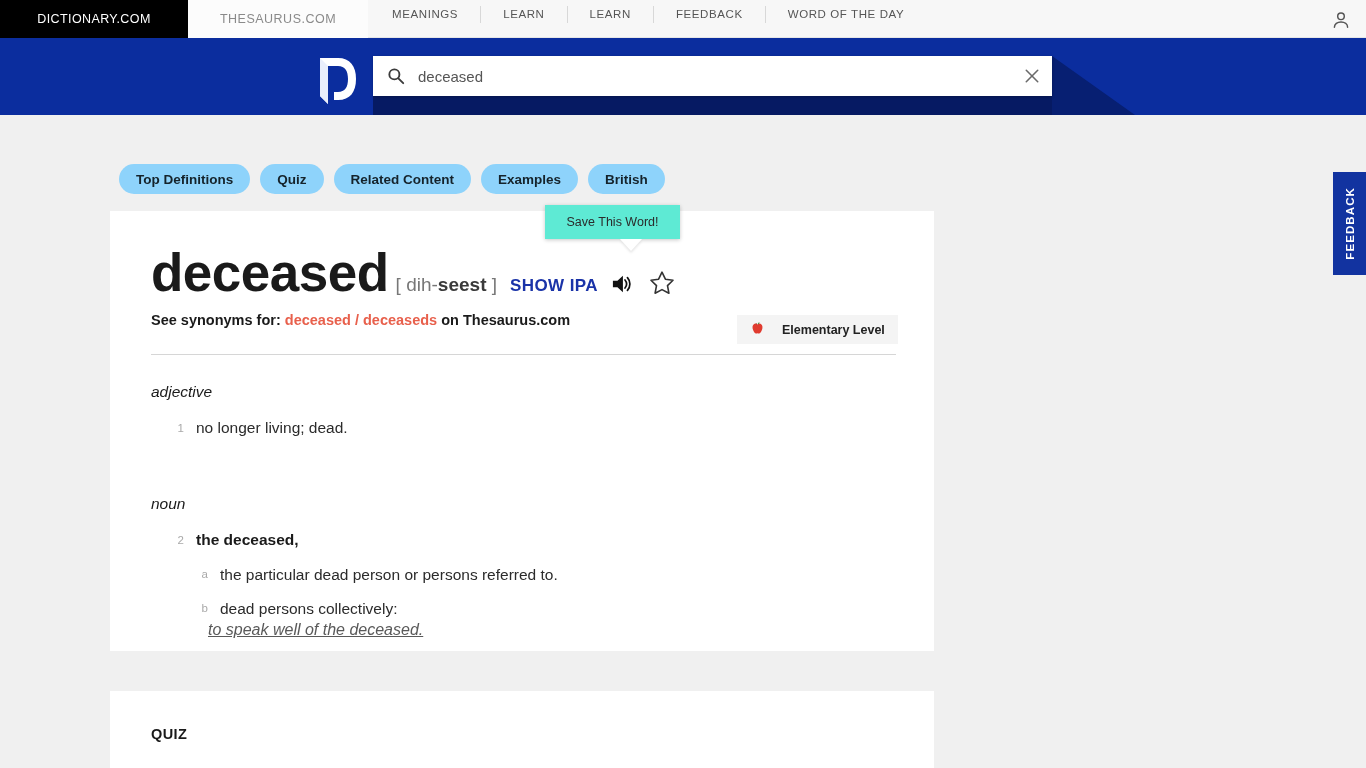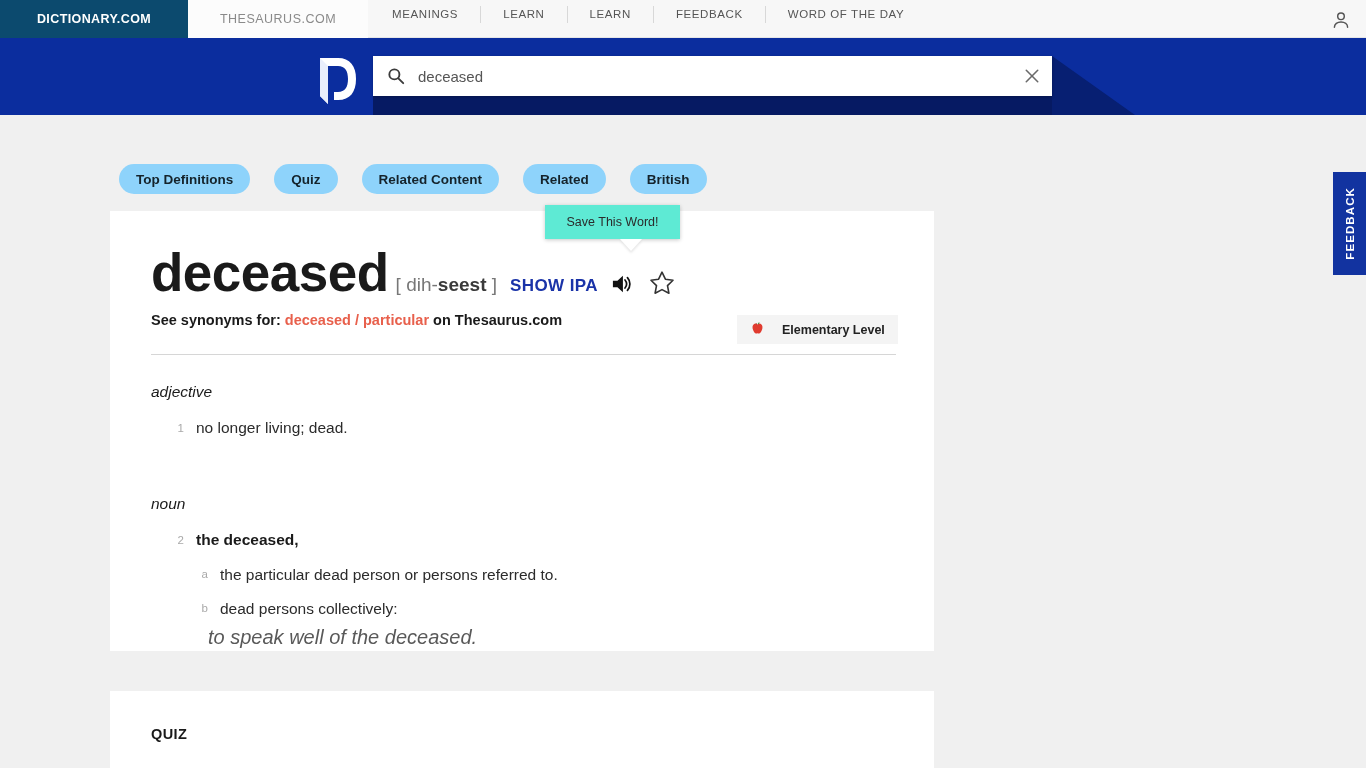--- a/index.html
+++ b/index.html
@@ -15,23 +15,23 @@
   
   .topnav {
     position: absolute; top: 0; left: 0;
     width: 1366px; height: 38px;
     background: #f7f7f7;
     border-bottom: 1px solid #e6e6e6;
   }
   .brand-tab {
     position: absolute; top: 0; left: 0;
     width: 188px; height: 38px;
-    background: #0c4a6e;
+    background: #000000;
     color: #ffffff;
-    font-size: 12.5px; font-weight: bold;
+    font-size: 12.5px; font-weight: normal;
     letter-spacing: 0.4px;
     display: flex; align-items: center; justify-content: center;
     cursor: pointer;
   }
   .thes-tab {
     position: absolute; top: 0; left: 188px;
     width: 180px; height: 38px;
     background: #fcfcfc;
     color: #8a8a8a;
     font-size: 12.5px; letter-spacing: 0.5px;
@@ -83,21 +83,21 @@
   }
   .search-clear {
     width: 40px; height: 40px; flex: none;
     display: flex; align-items: center; justify-content: center;
     cursor: pointer;
   }
 
   
   .pills {
     position: absolute; top: 164px; left: 119px;
-    display: flex; align-items: center; gap: 24px;
+    display: flex; align-items: center; gap: 10px;
   }
   .pill {
     height: 30px; border-radius: 15px;
     background: #8ed3fb;
     color: #15232b;
     font-size: 13.5px; font-weight: bold;
     display: flex; align-items: center;
     padding: 0 17px; cursor: pointer; white-space: nowrap;
   }
 
@@ -185,21 +185,21 @@
     margin-left: 12px; font-size: 15.5px; color: #2b2b2b; line-height: 1.45;
   }
   .sense-text.bold { font-weight: bold; color: #1a1a1a; }
   .subsense { display: flex; margin-top: 12px; }
   .sub-letter {
     width: 57px; flex: none; text-align: right;
     font-size: 11.5px; color: #a9a9a9; padding-top: 4px;
   }
   .sub-text { margin-left: 12px; font-size: 15.5px; color: #2b2b2b; line-height: 1.45; }
   .example {
-    margin-top: 5px; font-style: italic; font-size: 20px; color: #595959;
+    font-style: italic; font-size: 16px; color: #595959; text-decoration: underline;
   }
 
   .quiz-title {
     position: absolute; top: 35px; left: 41px;
     font-size: 14.5px; font-weight: bold; color: #1a1a1a;
     letter-spacing: 0.4px;
   }
 
   
   .feedback {
@@ -274,21 +274,21 @@
       <line x1="4" y1="4" x2="18" y2="18" stroke-linecap="round"></line>
       <line x1="18" y1="4" x2="4" y2="18" stroke-linecap="round"></line>
     </svg>
   </span>
 </div>
 
 <div class="pills">
   <div class="pill">Top Definitions</div>
   <div class="pill">Quiz</div>
   <div class="pill">Related Content</div>
-  <div class="pill">Related</div>
+  <div class="pill">Examples</div>
   <div class="pill">British</div>
 </div>
 
 <div class="tooltip">
   <span>Save This Word!</span>
 </div>
 <div class="tooltip-arrow"></div>
 
 <div class="card card-main">
 
@@ -306,21 +306,21 @@
     <span class="star-icon">
       <svg viewBox="0 0 26 25" width="26" height="25" fill="none" stroke="#333" stroke-width="1.6" stroke-linejoin="round">
         <polygon points="13,2.2 16.4,9.2 24,10.2 18.5,15.6 19.9,23.2 13,19.6 6.1,23.2 7.5,15.6 2,10.2 9.6,9.2"></polygon>
       </svg>
     </span>
   </div>
 
   <div class="syn-line"><span>See synonyms for:</span>
     <span class="syn-link">deceased</span>
     <span class="syn-link">/</span>
-    <span class="syn-link">particular</span>
+    <span class="syn-link">deceaseds</span>
     <span>on</span>
     <span>Thesaurus.com</span>
   </div>
 
   <div class="level-badge">
     <span>
       <svg viewBox="0 0 18 18" width="15" height="15">
         <path d="M9 4.2c-1.1-1.1-3-1.5-4.4-.4C2.9 5.1 2.6 7.8 3.6 10.6c.9 2.6 2.4 4.4 3.6 4.4.7 0 1.1-.35 1.8-.35s1.1.35 1.8.35c1.2 0 2.7-1.8 3.6-4.4 1-2.8.7-5.5-1-6.8-1.4-1.1-3.3-.7-4.4.4z" fill="#e03b2f"></path>
         <path d="M9.3 3.8c.1-1 .9-2 2-2.3.2 1.1-.7 2.3-2 2.3z" fill="#3a8a3a"></path>
         <path d="M8.6 3.9c-.2-.7-.9-1.2-1.7-1.3.1.7.8 1.3 1.7 1.3z" fill="#6b3a18"></path>

